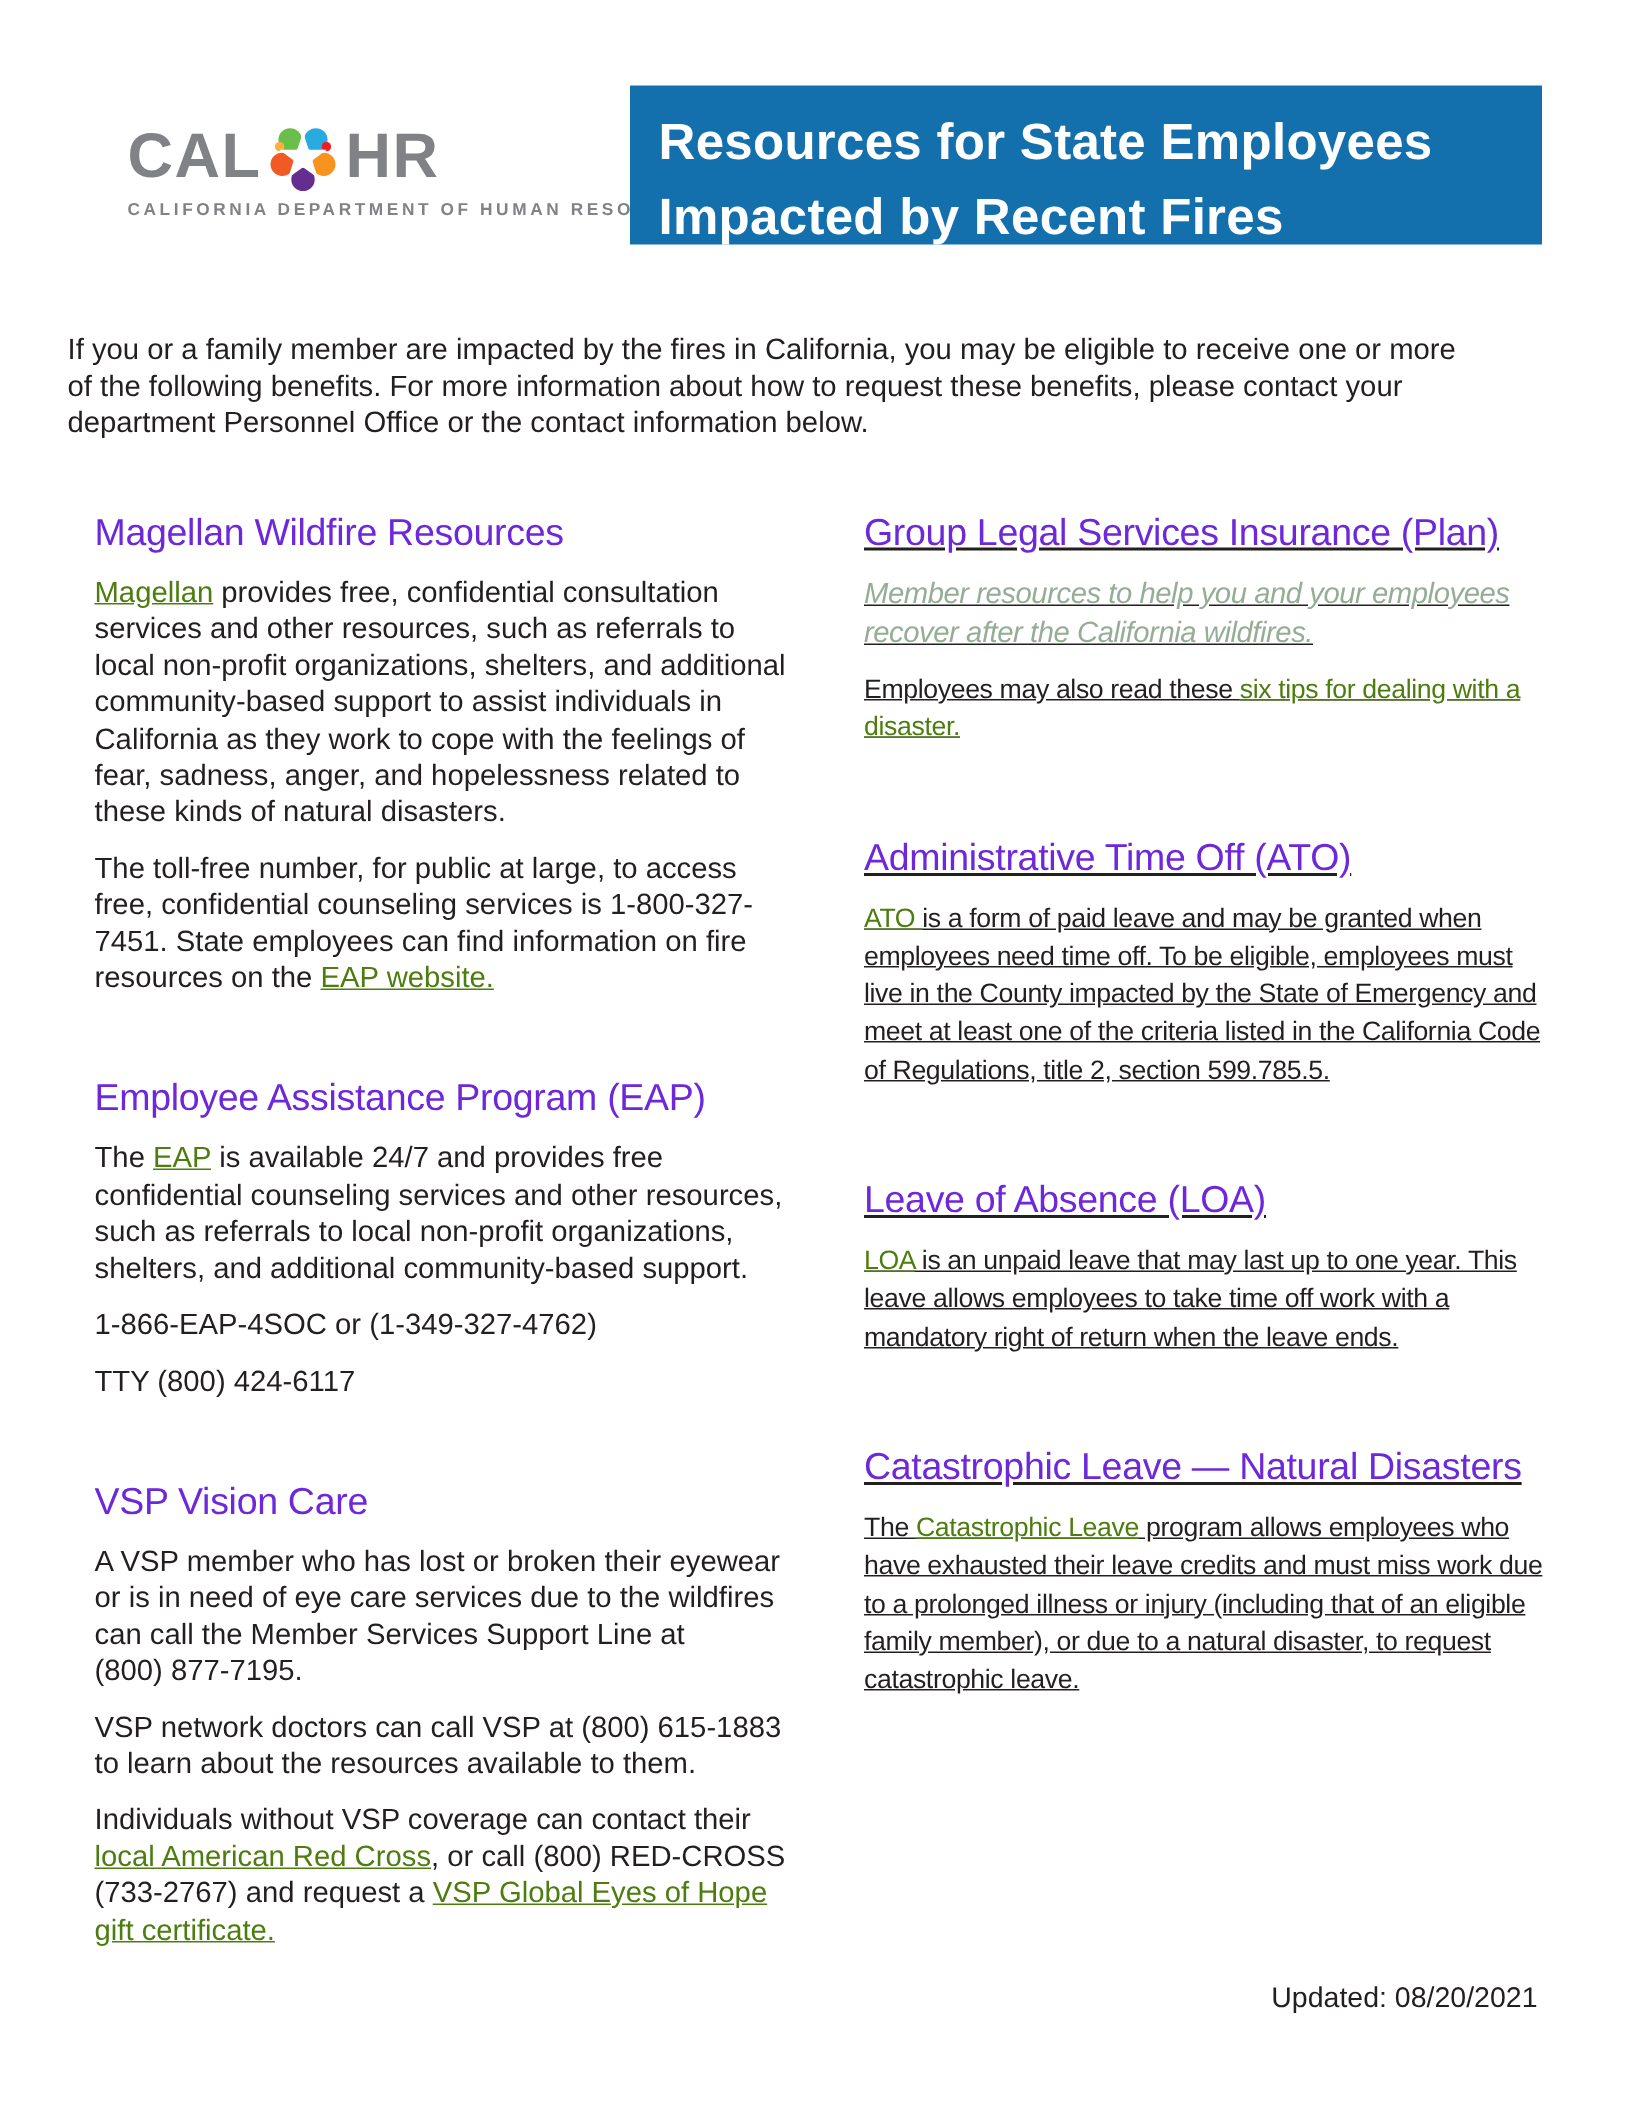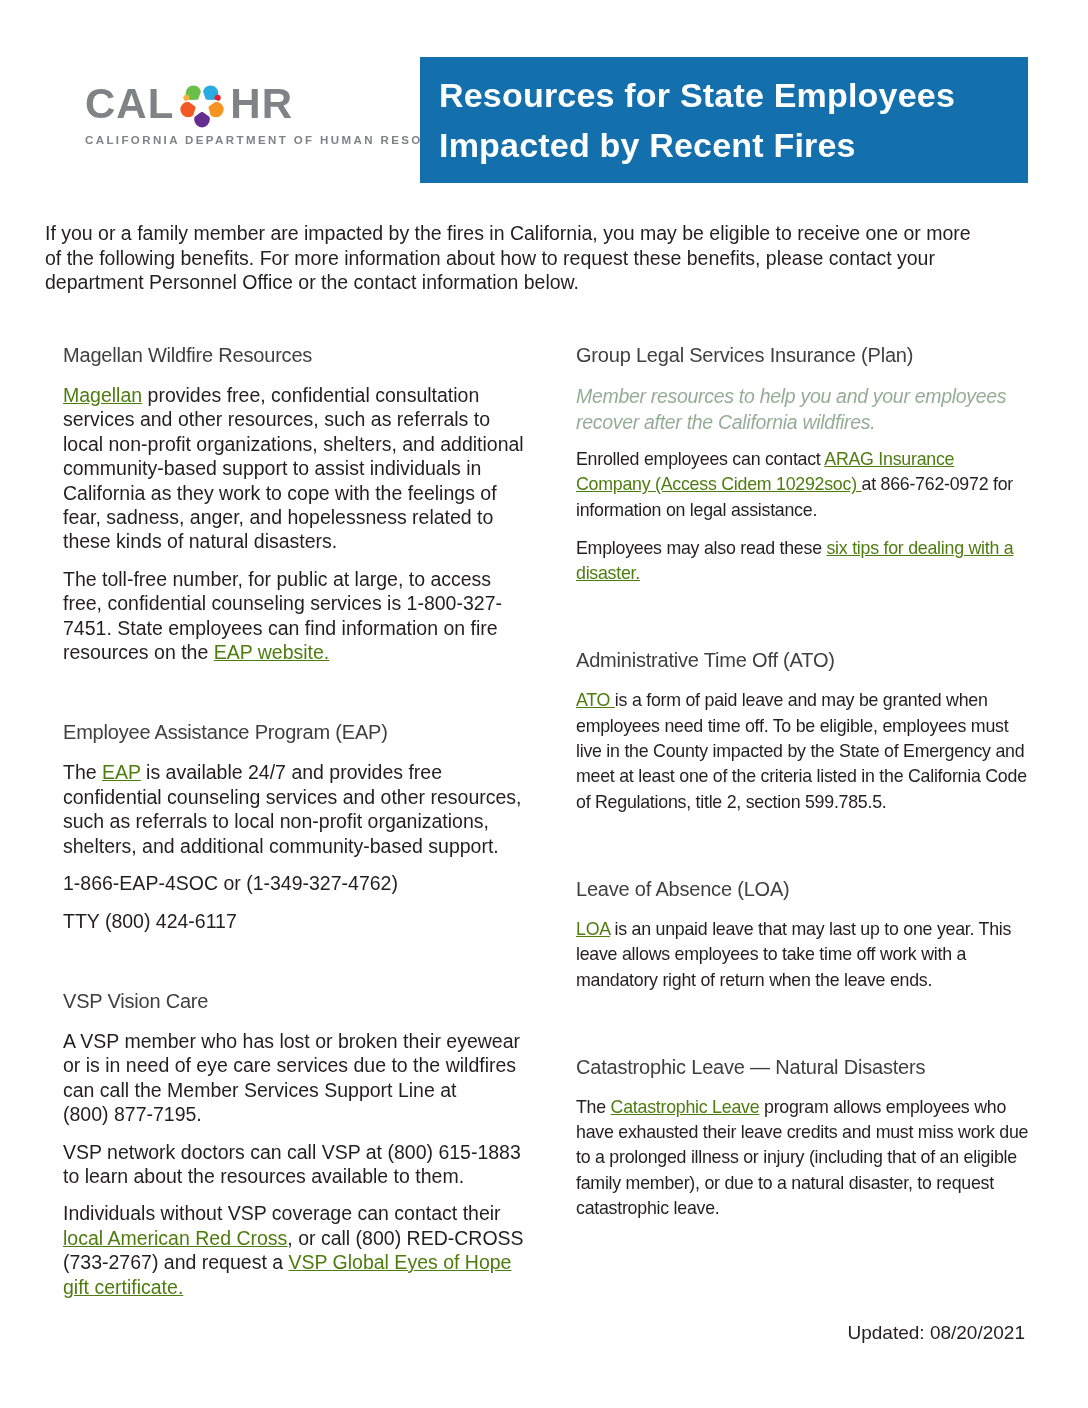--- a/index.html
+++ b/index.html
@@ -25,43 +25,43 @@
   }
   .logo-star { width: 52px; height: 52px; margin: 0 2px; }
   .logo-tagline {
     margin-top: 4px;
     font-size: 11.5px; font-weight: bold; color: #808285;
     letter-spacing: 2.4px; white-space: nowrap;
   }
 
   .banner {
     position: absolute; left: 420px; top: 57px;
-    width: 608px; height: 126px;
+    width: 608px; height: 106px;
     background: #1470ad;
     color: #ffffff;
     padding: 13px 10px 0 19px;
   }
   .banner .line {
     display: block;
     font-size: 34px; font-weight: bold; line-height: 50px;
     letter-spacing: 0.2px;
   }
 
   
   .intro {
     position: absolute; left: 45px; top: 221px; width: 930px;
     font-size: 19.5px; line-height: 24.6px;
   }
 
   
   .col-left  { position: absolute; left: 63px;  top: 339px; width: 470px; }
-  .col-right { position: absolute; left: 576px; top: 339px; width: 456px; }
+  .col-right { position: absolute; left: 576px; top: 339px; width: 456px; text-decoration: underline; }
 
   h2.section-heading {
-    font-size: 20px; font-weight: 400; color: #404040;
+    font-size: 25px; font-weight: 400; color: #6d28d9;
     letter-spacing: -0.2px; line-height: 32px;
     margin-bottom: 12px;
   }
   .section { margin-top: 0; }
   .col-left  .section + .section { margin-top: 52px; }
   .col-right .section + .section { margin-top: 58px; }
 
   .col-left p.body {
     font-size: 19.5px; line-height: 24.4px; margin-bottom: 13px;
   }
@@ -140,21 +140,20 @@
       <p class="body"><span>Individuals without VSP coverage can contact their </span><span class="link">local American Red Cross</span><span>, or call (800) RED-CROSS (733-2767) and request a </span><span class="link">VSP Global Eyes of Hope gift certificate.</span></p>
     </div>
 
   </div>
 
   <div class="col-right">
 
     <div class="section">
       <h2 class="section-heading">Group Legal Services Insurance (Plan)</h2>
       <p class="subtitle">Member resources to help you and your employees recover after the California wildfires.</p>
-      <p class="body"><span>Enrolled employees can contact </span><span class="link">ARAG Insurance Company (Access Cidem 10292soc) </span><span>at 866-762-0972 for information on legal assistance.</span></p>
       <p class="body"><span>Employees may also read these </span><span class="link">six tips for dealing with a disaster.</span></p>
     </div>
 
     <div class="section">
       <h2 class="section-heading">Administrative Time Off (ATO)</h2>
       <p class="body"><span class="link">ATO </span><span>is a form of paid leave and may be granted when employees need time off. To be eligible, employees must live in the County impacted by the State of Emergency and meet at least one of the criteria listed in the California Code of Regulations, title 2, section 599.785.5.</span></p>
     </div>
 
     <div class="section">
       <h2 class="section-heading">Leave of Absence (LOA)</h2>

